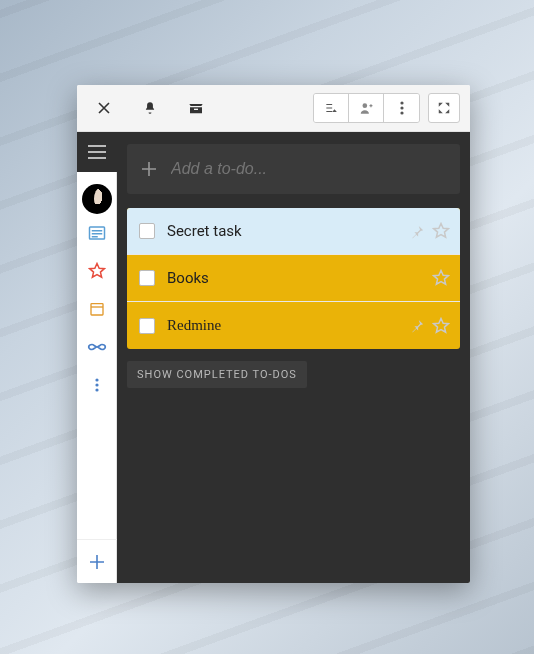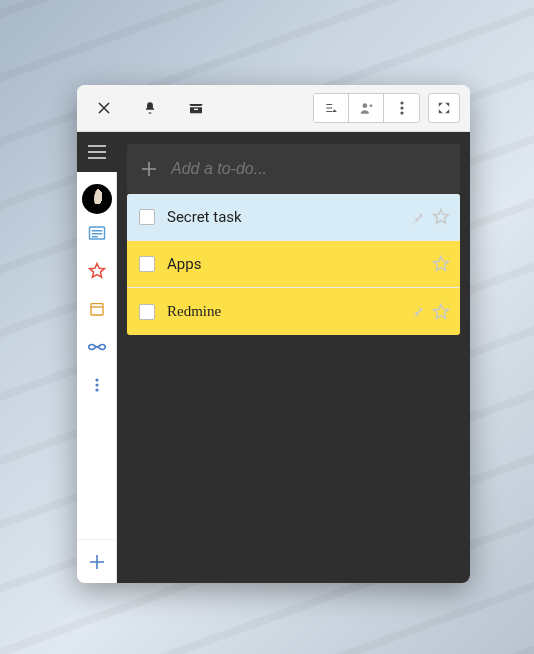--- a/index.html
+++ b/index.html
@@ -9,21 +9,21 @@
     width: 534px; height: 654px; overflow: hidden; position: relative;
   }
   
   body::before {
     content:""; position:absolute; inset:0;
     background: repeating-linear-gradient(-20deg, rgba(0,0,0,0.15) 0 8px, transparent 8px 60px);
     opacity:.25; pointer-events:none;
   }
   .window {
     position: absolute; left: 77px; top: 85px; width: 393px; height: 498px;
-    background: #fff; box-shadow: 0 8px 30px rgba(0,0,0,0.35); border-radius: 8px;
+    background: #fff; box-shadow: 0 8px 30px rgba(0,0,0,0.35); border-radius: 2px;
     display: flex; flex-direction: column; overflow: hidden; justify-content: center;
   }
   .titlebar {
     height: 47px; background: #f4f4f4; border-bottom: 1px solid #e2e2e2;
     display: flex; align-items: center; padding: 0 4px; gap: 0;
   }
   .titlebar .tbtn {
     width: 46px; height: 47px; display:flex; align-items:center; justify-content:center;
     cursor:pointer; color:#333;
   }
@@ -73,21 +73,21 @@
   }
   .add-todo {
     height:50px; background:#3a3a3a; border-radius:3px; display:flex; align-items:center;
     padding:0 14px; gap:14px; cursor:text;
   }
   .add-todo .plus { color:#888; font-size:20px; line-height:1; }
   .add-todo input {
     flex:1; border:none; background:transparent; color:#999; font-size:16px;
     font-style:italic; outline:none;
   }
-  .list { background:#fde047; border-radius:3px; overflow:hidden; }
+  .list { margin-top:14px; background:#eab308; border-radius:3px; overflow:hidden; }
   .item {
     display:flex; align-items:center; height:47px; padding:0 10px 0 12px;
     border-bottom:1px solid #e8e8e8; gap:12px;
   }
   .item:last-child { border-bottom:none;font-family:Liberation Serif, serif; }
   .item.selected { background:#d8ecf8; }
   .item.sub { background:#e9e9e9; padding-left:12px;}
   .chk {
     width:16px; height:16px; border:1.5px solid #bbb; border-radius:2px; cursor:pointer; flex-shrink:0;
   }
@@ -221,21 +221,21 @@
               </span>
               <span class="ricon">
                 <svg width="18" height="18" viewBox="0 0 24 24">
                   <path fill="none" stroke="#c9c9c9" stroke-width="2" d="M12 2l2.9 6.3 6.9.6-5.2 4.6 1.6 6.8L12 16.9 5.8 20.3l1.6-6.8L2.2 8.9l6.9-.6z"></path>
                 </svg>
               </span>
             </span>
           </div>
           <div class="item">
             <span class="chk"></span>
-            <span class="label">Apps</span>
+            <span class="label">Books</span>
             <span class="row-icons">
               <span class="ricon">
                 <svg width="18" height="18" viewBox="0 0 24 24">
                   <path fill="none" stroke="#c9c9c9" stroke-width="2" d="M12 2l2.9 6.3 6.9.6-5.2 4.6 1.6 6.8L12 16.9 5.8 20.3l1.6-6.8L2.2 8.9l6.9-.6z"></path>
                 </svg>
               </span>
             </span>
           </div>
           <div class="item">
             <span class="chk"></span>
@@ -248,15 +248,16 @@
               </span>
               <span class="ricon">
                 <svg width="18" height="18" viewBox="0 0 24 24">
                   <path fill="none" stroke="#c9c9c9" stroke-width="2" d="M12 2l2.9 6.3 6.9.6-5.2 4.6 1.6 6.8L12 16.9 5.8 20.3l1.6-6.8L2.2 8.9l6.9-.6z"></path>
                 </svg>
               </span>
             </span>
           </div>
         </div>
 
+      <div class="show-done">SHOW COMPLETED TO-DOS</div>
     </div>
   </div>
 </div>
 
 </body></html>

